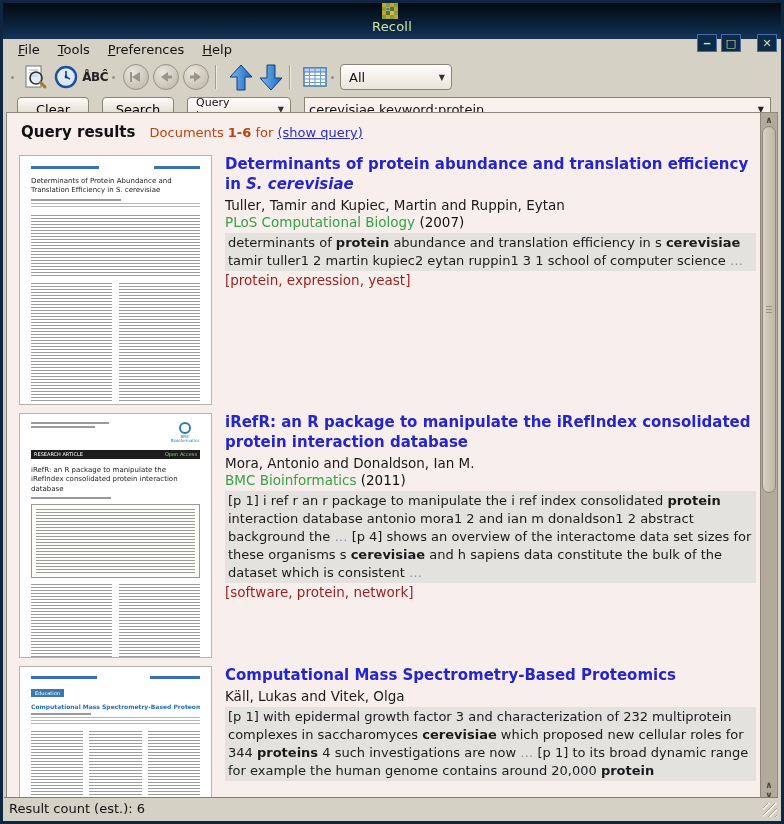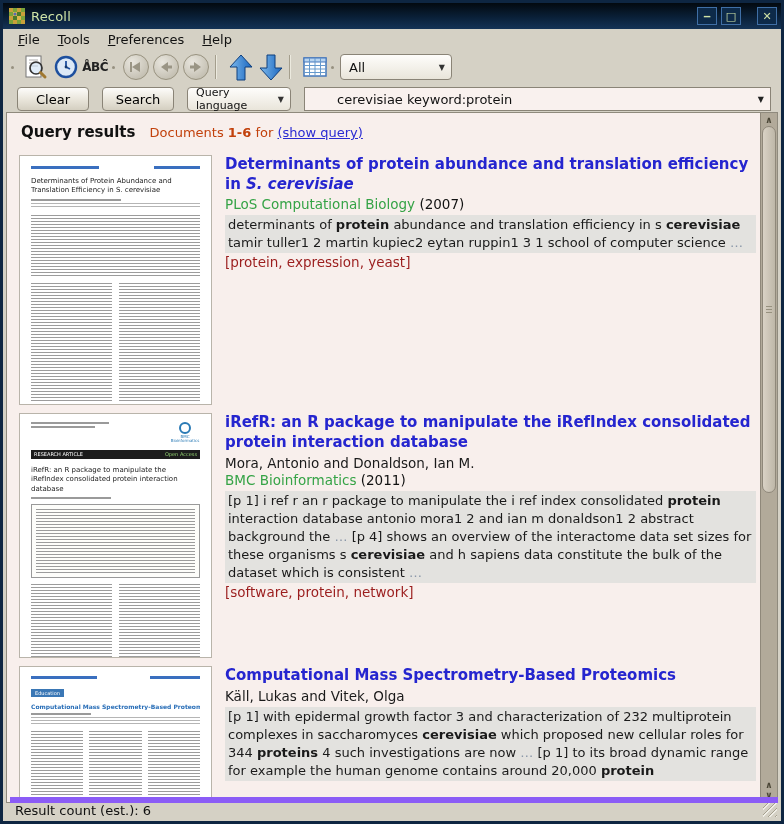--- a/index.html
+++ b/index.html
@@ -3,22 +3,22 @@
 <meta charset="utf-8">
 <style>
   * { margin:0; padding:0; box-sizing:border-box; }
   html,body { width:784px; height:824px; }
   body { font-family:"DejaVu Sans","Liberation Sans",sans-serif; font-size:13px; color:#111; }
 
   .window { width:784px; height:824px; position:relative; background:#d5d1c5;
             border:3px solid #0e2642; overflow:hidden; }
 
   
-  .titlebar { height:26px; background:linear-gradient(#03090f 0%, #0a2038 55%, #143356 100%);
-              display:flex; align-items:center; padding:0 4px; color:#cfe3a6; }
+  .titlebar { height:36px; background:linear-gradient(#03090f 0%, #0a2038 55%, #143356 100%);
+              display:flex; align-items:center; padding:0 4px; color:#cfe3a6;flex-direction:column; }
   .titlebar .app-icon { width:16px; height:16px; margin:0 6px 0 2px; flex:none; }
   .titlebar .title-text { font-size:13px; letter-spacing:.2px; }
   .win-buttons { margin-left:auto; display:flex; gap:4px; align-items:center; }
   .win-btn { width:20px; height:18px; background:#0d2a49; border:1px solid #3f6fa6;
              color:#cfe3a6; font-size:11px; font-weight:bold; display:flex;
              align-items:center; justify-content:center; cursor:pointer; line-height:1; }
   .win-btn.close { margin-left:12px; }
 
   
   .menubar { height:20px; display:flex; align-items:center; padding-left:6px;
@@ -45,21 +45,21 @@
 
   
   .searchrow { height:28px; display:flex; align-items:center; padding:0 10px 0 14px; gap:13px; }
   .push-btn { min-width:72px; height:24px; border:1px solid #8a8477; border-radius:4px;
               background:linear-gradient(#fdfcfa 0%, #e8e4d9 55%, #d4cfc1 100%);
               font-size:13px; font-family:inherit; cursor:pointer; padding:0 12px; }
   .combo-mode { width:104px; height:24px; }
   .search-combo { flex:1; height:24px; background:#f9f1ee; border:1px solid #8a8477;
                   display:flex; align-items:center; padding:0 4px; }
   .search-combo input { flex:1; border:none; background:transparent; outline:none;
-                        font:13px "DejaVu Sans","Liberation Sans",sans-serif; color:#111;margin-left:28px; }
+                        font:13px "DejaVu Sans","Liberation Sans",sans-serif; color:#111; }
   .search-combo .arrow { font-size:8px; color:#222; padding:0 2px; cursor:pointer; }
 
   
   .results-pane { position:absolute; left:3px; right:3px; top:109px; height:691px;
                   background:#f8efec; border:1px solid #8f8a7d; overflow:hidden; }
   .results-content { position:absolute; left:0; top:0; right:17px; bottom:0;
                      overflow:hidden; padding:8px 4px 0 12px; }
   .results-header { margin:2px 0 14px 2px; }
   .qr-title { font-size:15px; font-weight:bold; margin-right:10px; }
   .qr-sub { font-size:13px; color:#c2410c; }
@@ -109,22 +109,22 @@
                background:#b2aa9a; border-left:1px solid #8f887a; }
   .sb-arrow { position:absolute; left:0; width:100%; text-align:center; font-size:9px;
               color:#4a4636; line-height:10px; cursor:pointer; font-weight:bold; }
   .sb-thumb { position:absolute; left:1px; right:1px; top:13px; height:367px;
               background:linear-gradient(to right,#d9d2c5,#beb7a8);
               border:1px solid #8f887a; border-radius:8px; cursor:pointer; }
   .sb-grip { position:absolute; left:3px; right:3px; top:50%; height:8px; margin-top:-4px;
              background-image:repeating-linear-gradient(#97917f 0 1px, transparent 1px 3px); }
 
   
-  .statusbar { position:absolute; left:7px; right:3px; bottom:3px; height:21px;
-               background:#d5d1c5; border-top:6px solid #8b5cf6; display:flex;
+  .statusbar { position:absolute; left:1px; right:3px; bottom:3px; height:21px;
+               background:#d5d1c5; border-top:1px solid #8b5cf6; display:flex;
                align-items:center; padding-left:5px; font-size:13px; color:#111; }
   .resize-grip { position:absolute; right:1px; bottom:1px; width:14px; height:14px;
                  background:repeating-linear-gradient(135deg, transparent 0 3px,
                  #a59f8e 3px 4px, #f0eee6 4px 5px); cursor:nwse-resize; }
 </style>
 </head>
 <body>
 
 <div class="window">
 
@@ -289,20 +289,21 @@
             <div class="text-lines" style="height:62px; margin-top:6px;"></div>
             <div class="t-cols" style="height:118px;">
               <div class="t-col text-lines"></div>
               <div class="t-col text-lines"></div>
             </div>
 
           </div>
         </div>
         <div class="entry-text">
           <div class="r-title"><span>Determinants of protein abundance and translation efficiency in </span><span class="ri">S. cerevisiae</span></div>
+          <div class="r-authors">Tuller, Tamir and Kupiec, Martin and Ruppin, Eytan</div>
           <div class="r-journal-line">
             <span class="r-journal">PLoS Computational Biology</span><span> (2007)</span>
           </div>
           <div class="r-snippet"><span>determinants of </span><span class="rb">protein</span><span> abundance and translation efficiency in s </span><span class="rb">cerevisiae</span><span> tamir tuller1 2 martin kupiec2 eytan ruppin1 3 1 school of computer science </span><span class="rm"> … </span></div>
           <div class="r-keywords">[protein, expression, yeast]</div>
         </div>
       </div>
 
       <div class="entry">
         <div class="thumb" style="height:245px;">

